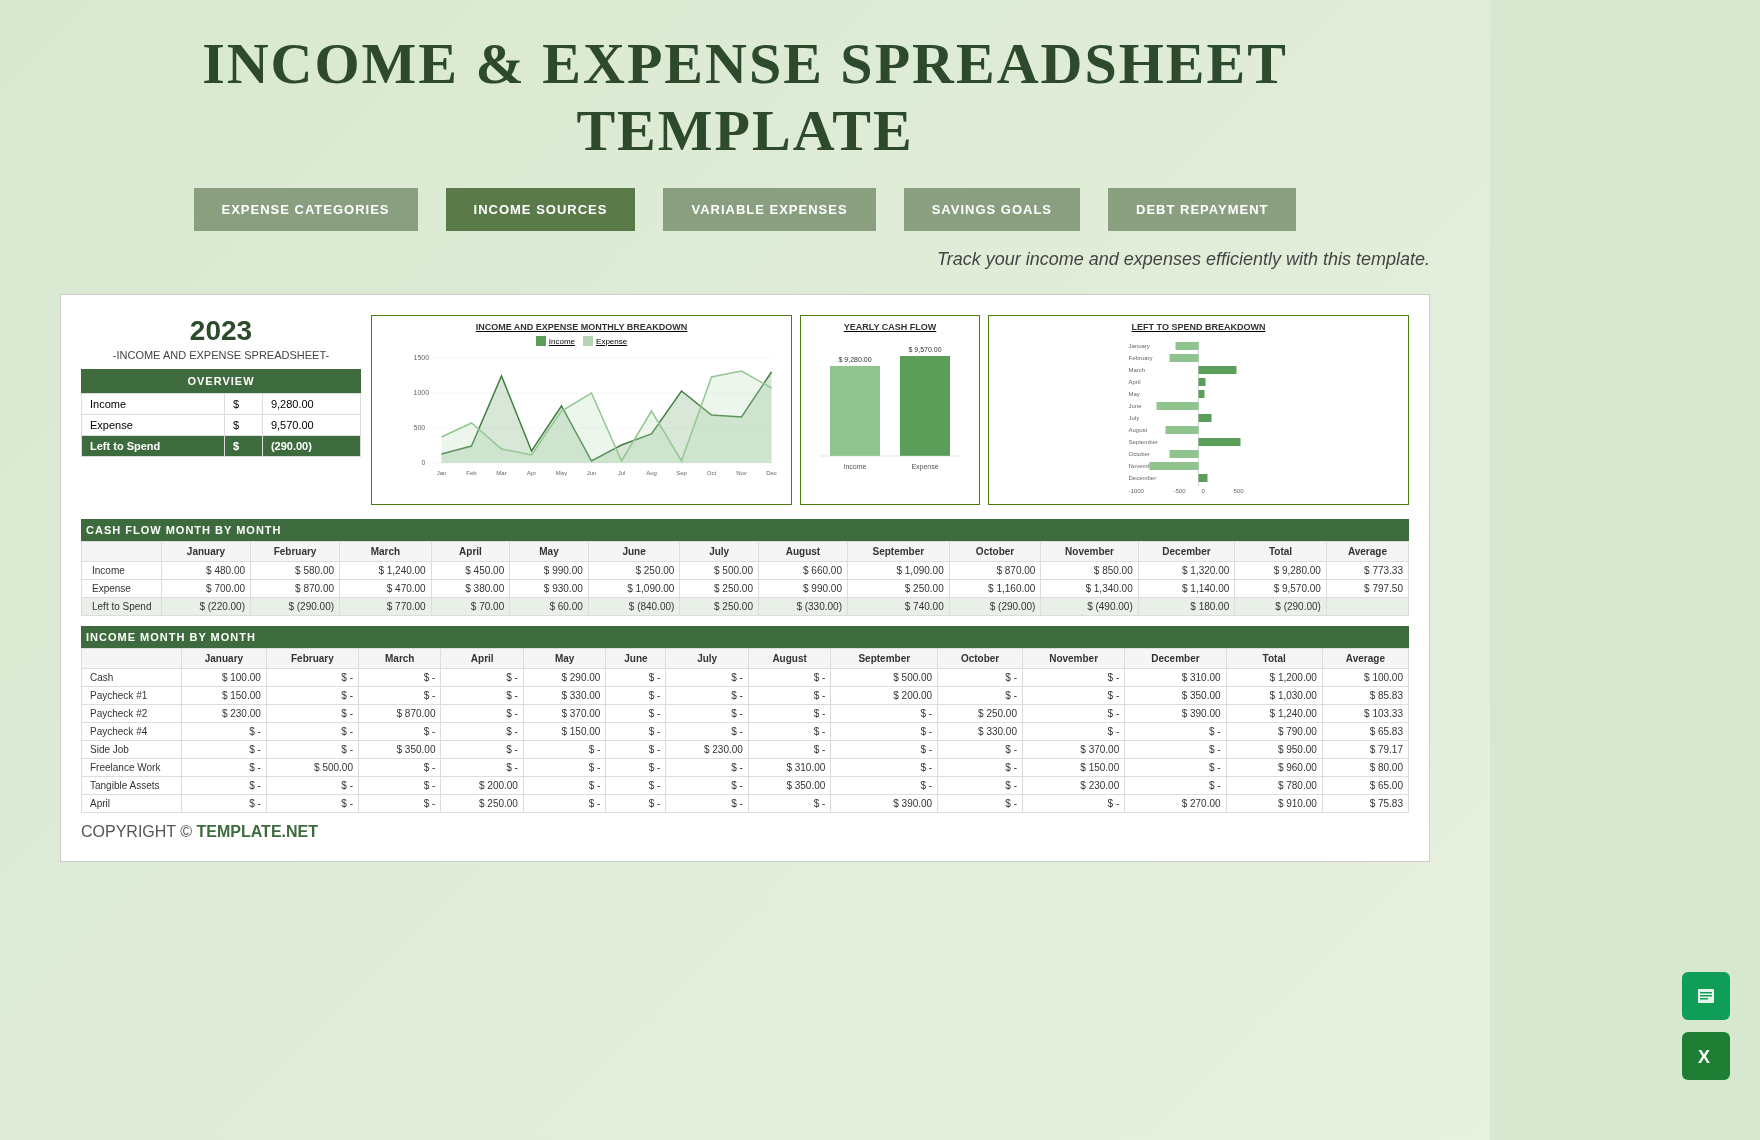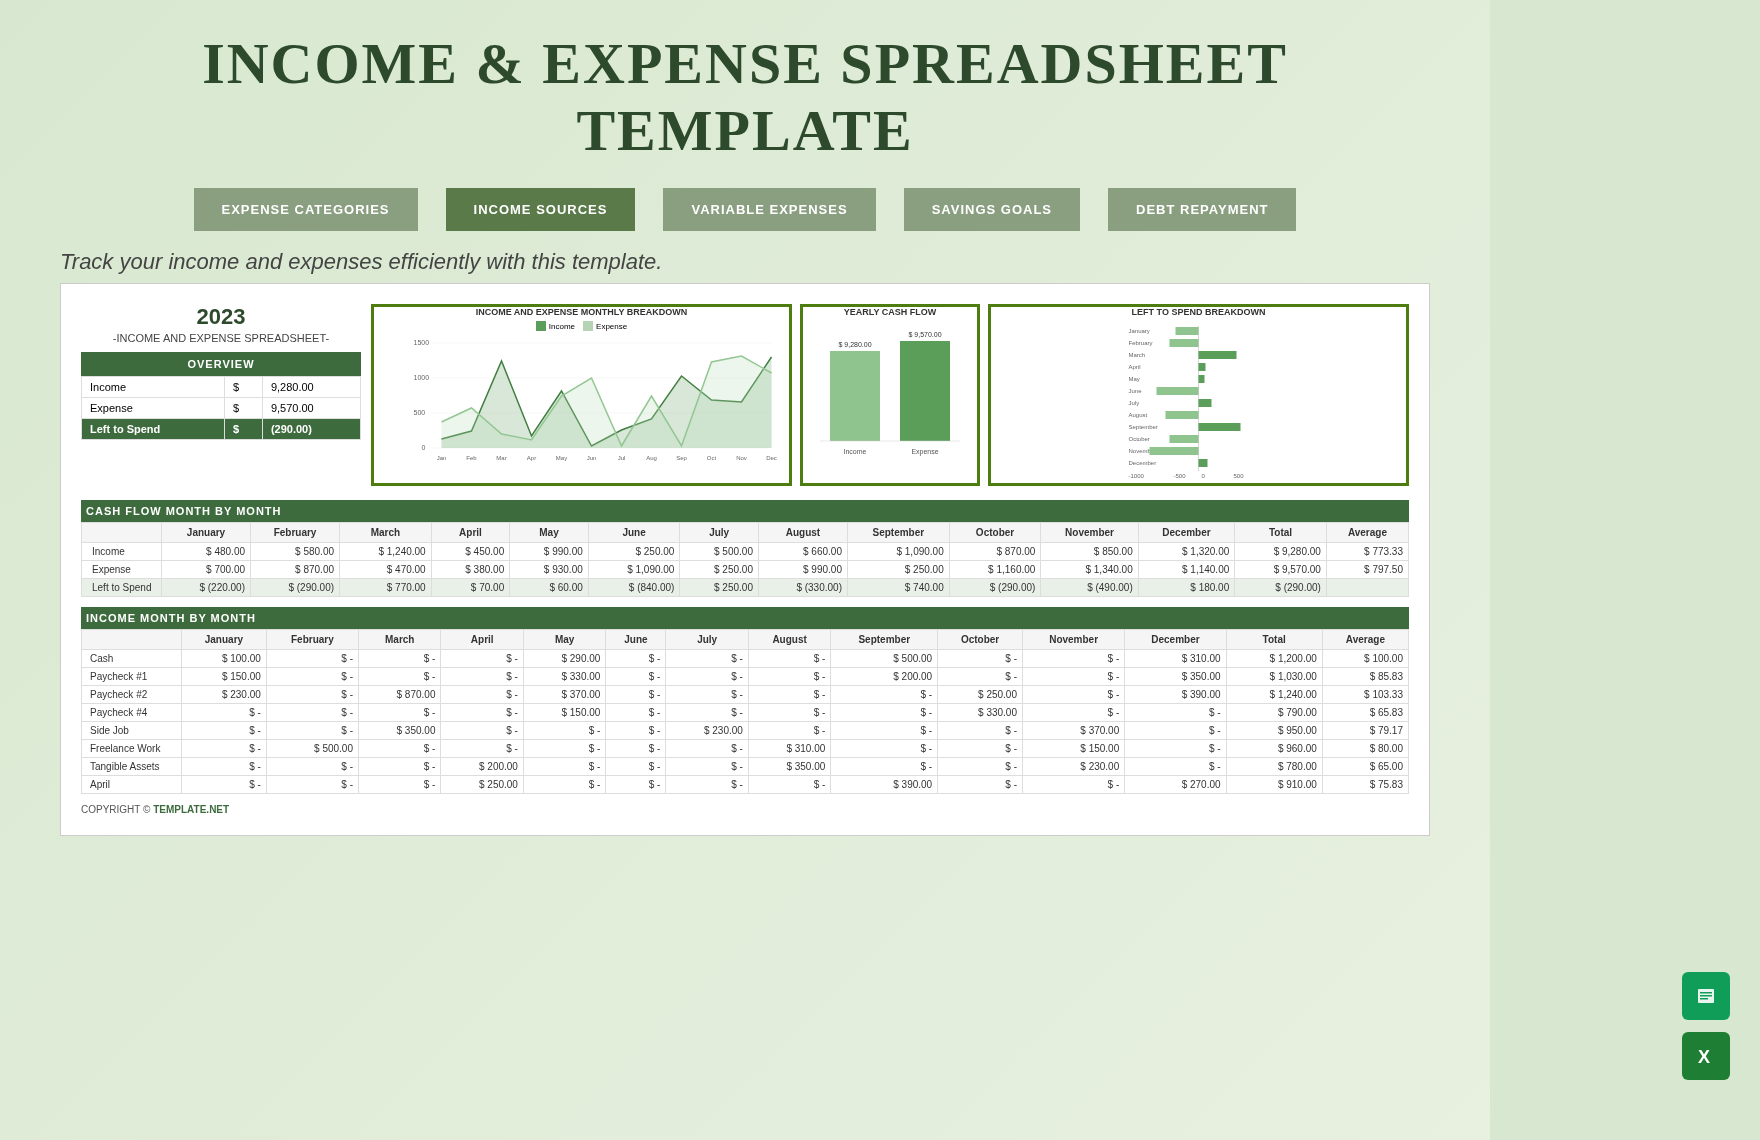--- a/index.html
+++ b/index.html
@@ -45,24 +45,24 @@
       border: none;
       cursor: pointer;
       text-transform: uppercase;
     }
 
     .nav-tab.active {
       background: #5a7a4a;
     }
 
     .subtitle {
-      text-align: left;
-      font-size: 22px;
+      text-align: right;
+      font-size: 18px;
       color: #444;
-      margin-bottom: 8px;
+      margin-bottom: 24px;
       font-style: italic;
     }
 
     .spreadsheet-container {
       background: white;
       border: 1px solid #ccc;
       padding: 20px;
       margin: 0 auto;
       max-width: 1600px;
       font-size: 11px;
@@ -75,21 +75,21 @@
       margin-bottom: 14px;
     }
 
     .overview-panel {
       width: 280px;
       flex-shrink: 0;
     }
 
     .year-title {
       text-align: center;
-      font-size: 22px;
+      font-size: 28px;
       font-weight: 900;
       color: #2d4a2d;
       margin-bottom: 2px;
     }
 
     .sheet-subtitle {
       text-align: center;
       font-size: 11px;
       color: #444;
       margin-bottom: 8px;
@@ -124,22 +124,24 @@
 
     
     .charts-area {
       flex: 1;
       display: flex;
       gap: 8px;
     }
 
     .chart-box {
       flex: 1;
-      border: 3px solid #4d7c0f;
+      border: 1px solid #4d7c0f;
+      padding: 6px;
       font-size: 9px;
+      text-decoration: underline;
     }
 
     .chart-title {
       text-align: center;
       font-weight: 700;
       font-size: 9px;
       color: #333;
       margin-bottom: 4px;
     }
 
@@ -209,21 +211,21 @@
     .income-table td.row-label {
       text-align: left;
       padding-left: 8px;
     }
 
     
     svg text { font-family: Arial, sans-serif; }
 
     .footer-copyright {
       margin-top: 10px;
-      font-size: 10px;
+      font-size: 16px;
       color: #555;
     }
 
     .footer-copyright span {
       color: #3d6b3d;
       font-weight: 700;
     }
 
     .excel-icon {
       position: fixed;

